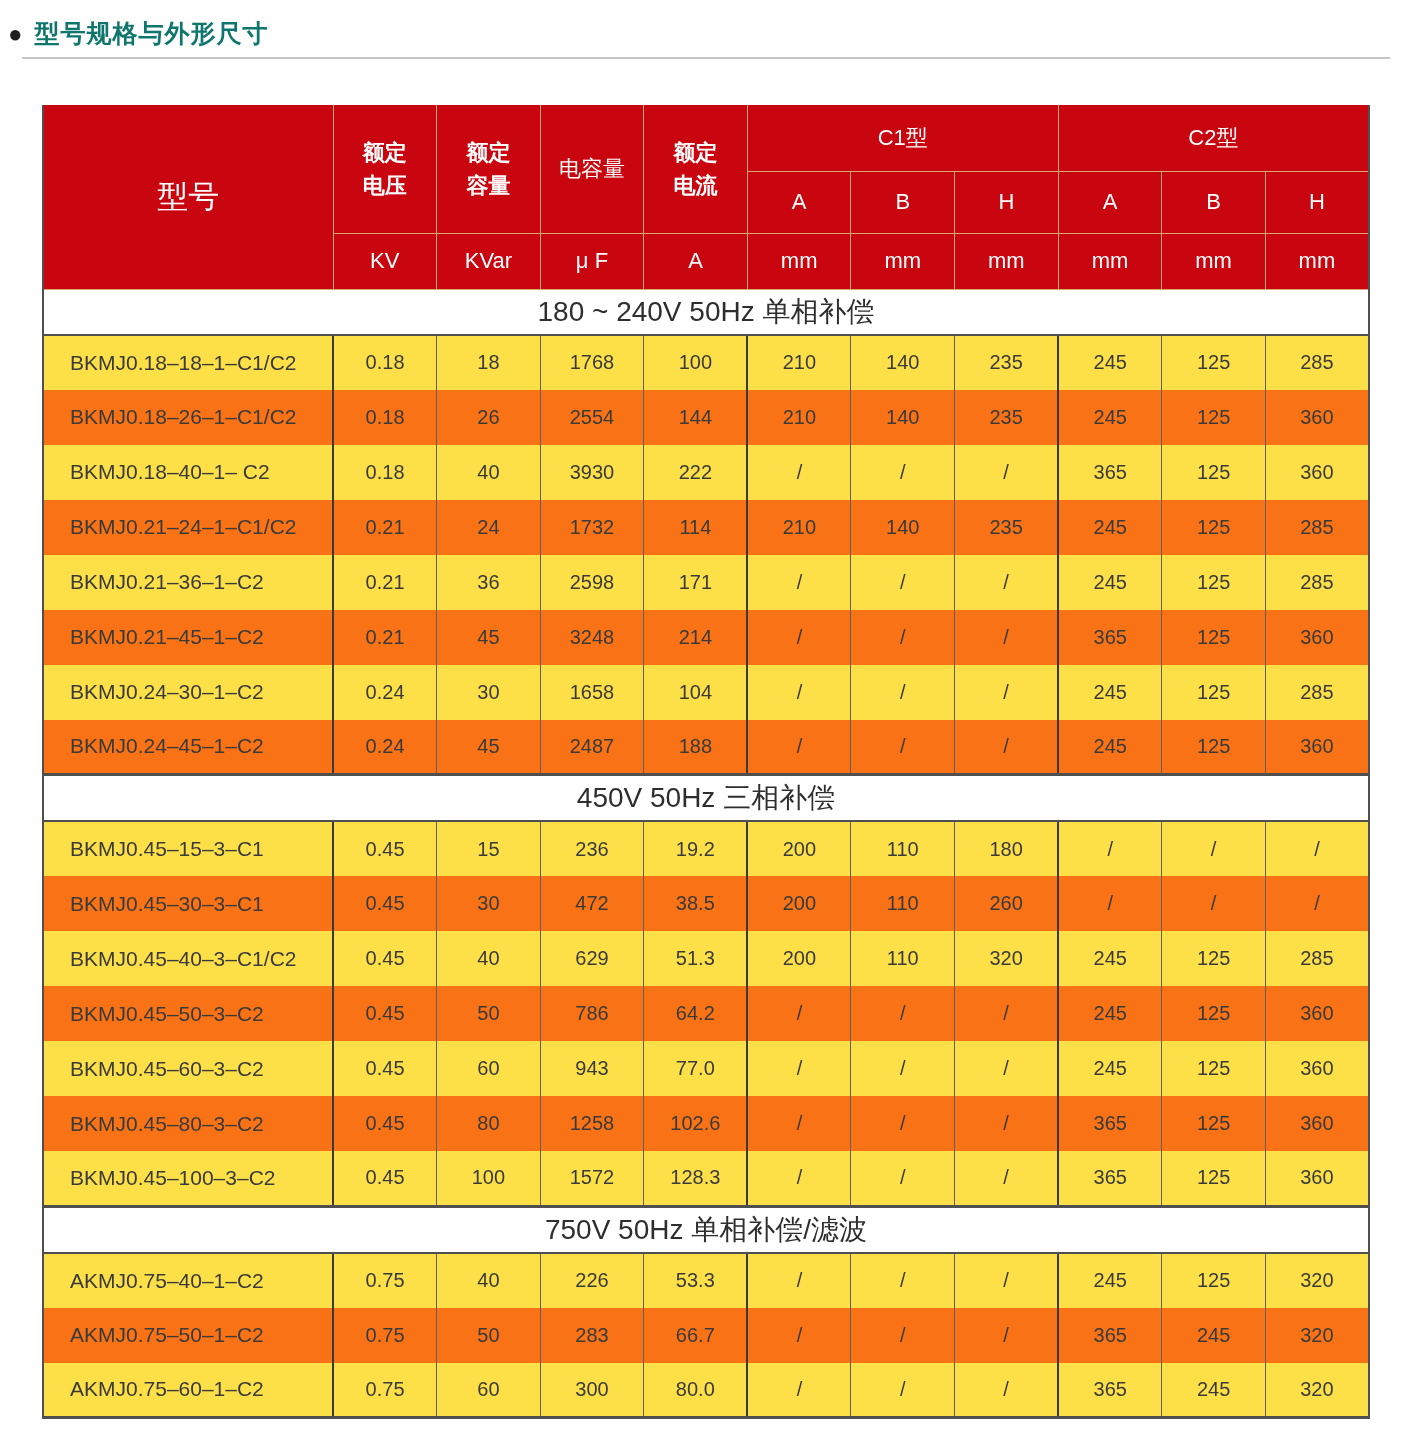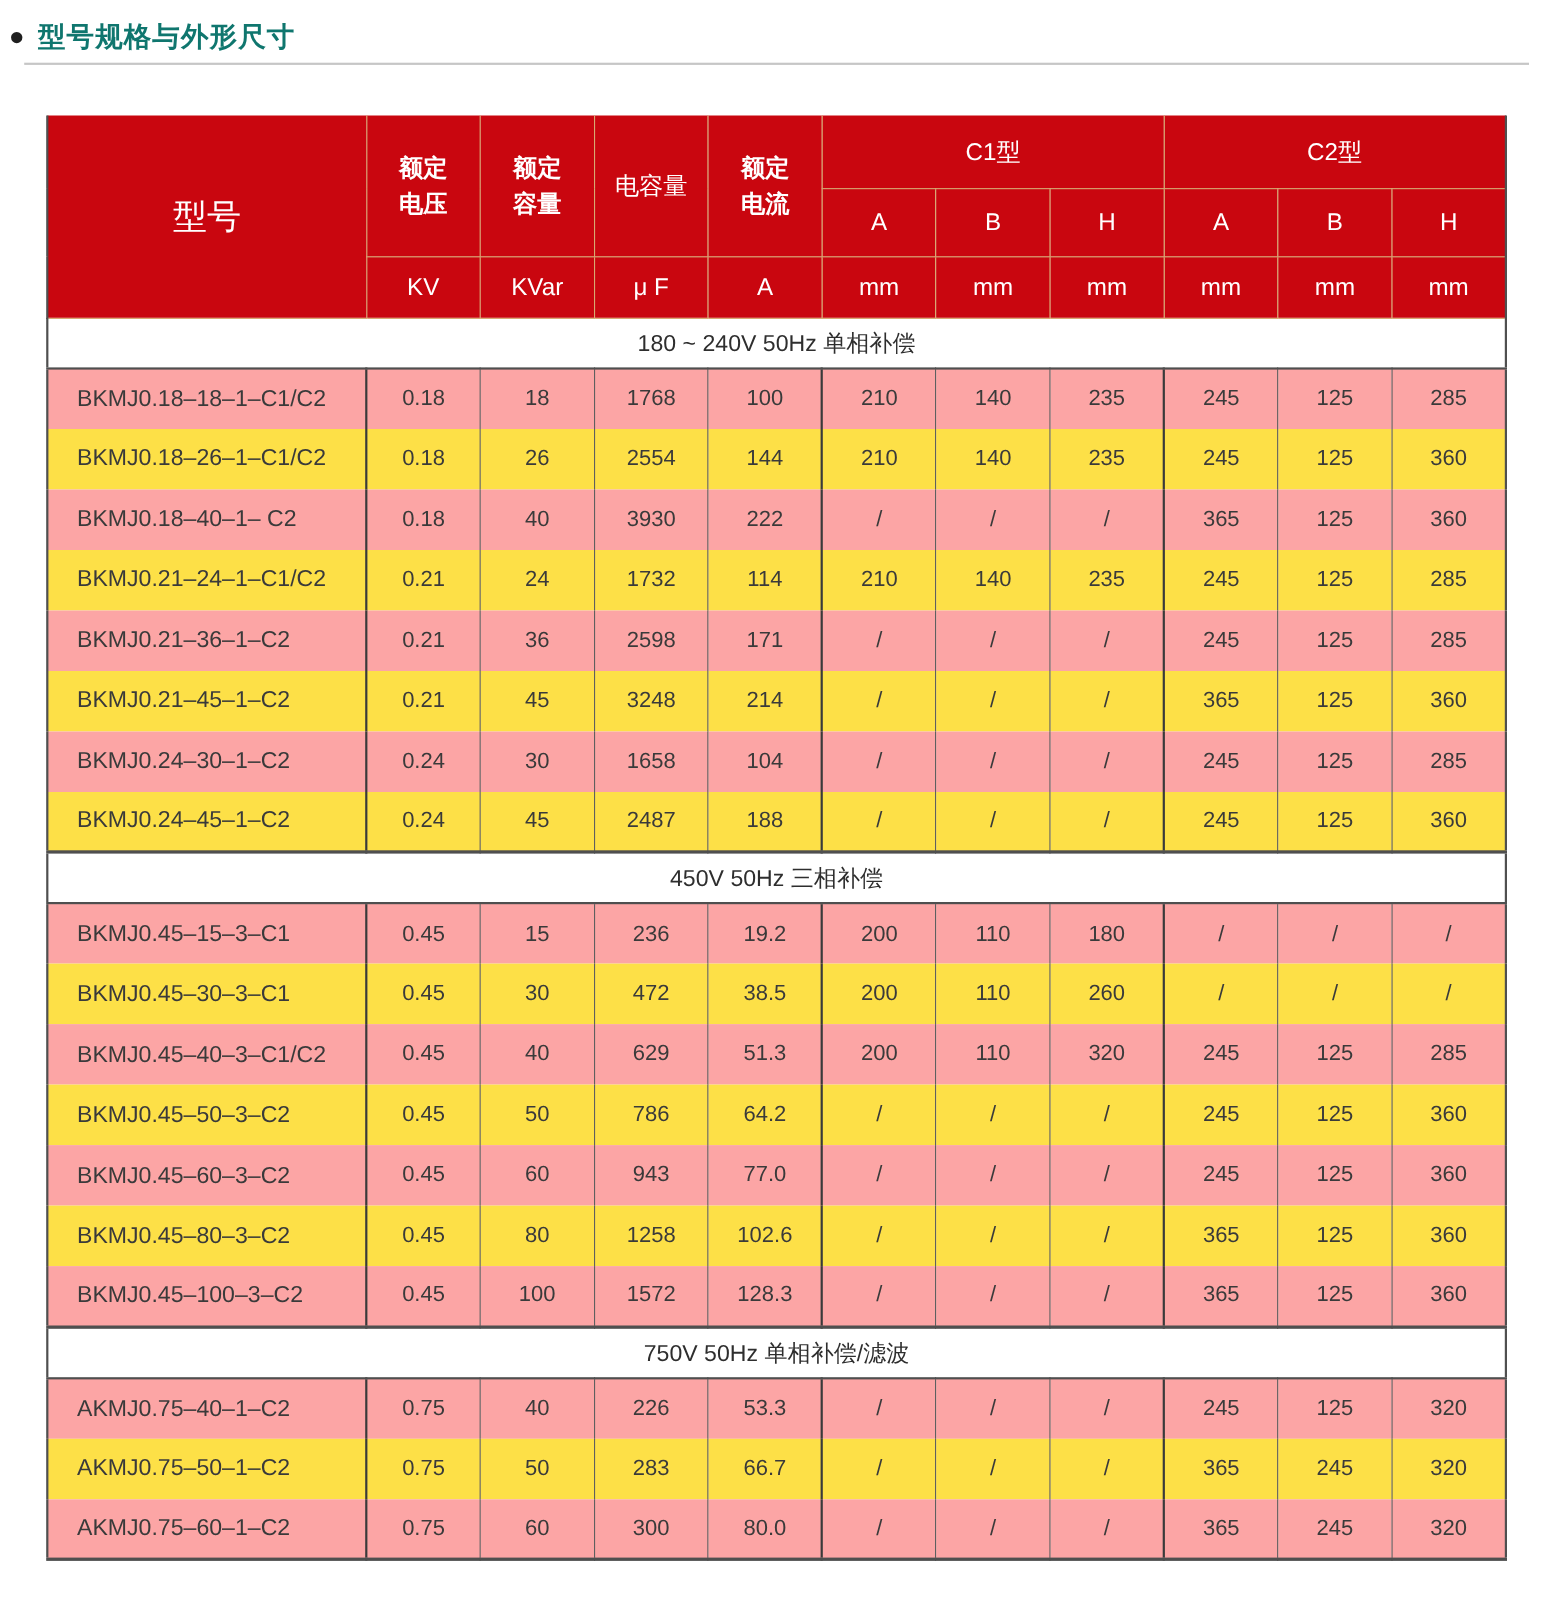--- a/index.html
+++ b/index.html
@@ -70,31 +70,31 @@
   .spec-table thead tr.h1 { height: 66px; }
   .spec-table thead tr.h2 { height: 62px; }
   .spec-table thead tr.h3 { height: 56px; }
   .spec-table th.two-line { white-space: pre-line; line-height: 1.5; font-weight: bold; }
   .spec-table th.model-h { font-size: 31px; font-family: Liberation Serif, serif; }
   
   tr.section-row td {
     height: 44px;
     background: #ffffff;
     text-align: center;
-    font-size: 21px;
+    font-size: 28px;
     color: #2e2e2e;
     border-top: 3px solid #4f4f4f;
     border-bottom: 2px solid #4f4f4f;
     padding: 0;
   }
   tr.section-row.first td { border-top: none; }
   
   tr.data-row { height: 55px; }
-  tr.data-row.odd  { background: #fca5a5; }
-  tr.data-row.even { background: #fde047; }
+  tr.data-row.odd  { background: #fde047; }
+  tr.data-row.even { background: #f97316; }
   tr.data-row td {
     font-size: 20px;
     color: #3a3a3a;
     text-align: center;
     vertical-align: middle;
     border-left: 1px solid #5f5f5f;
     padding: 0;
   }
   tr.data-row td:first-child {
     border-left: none;

